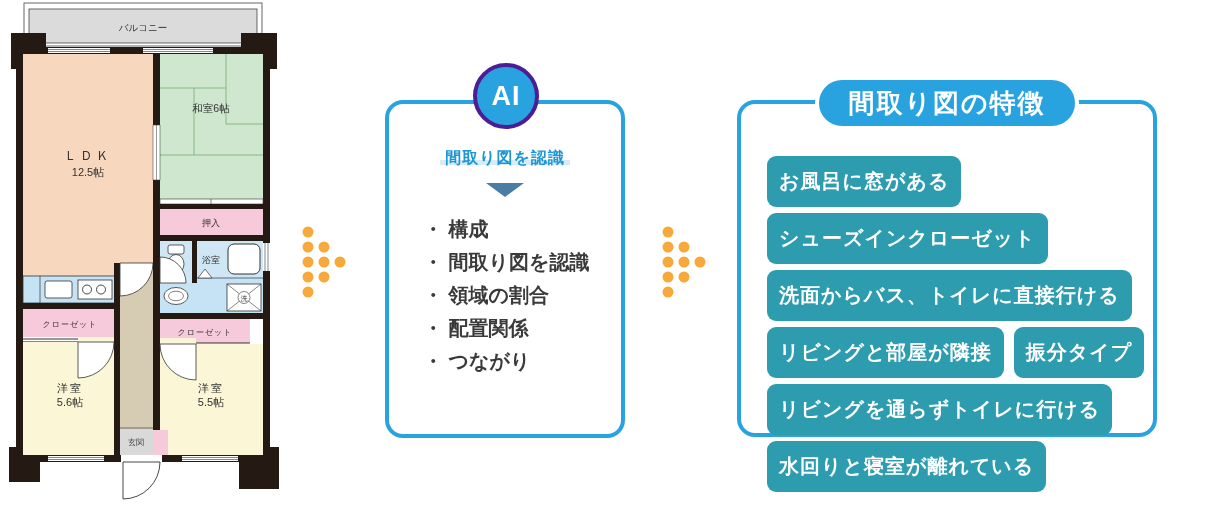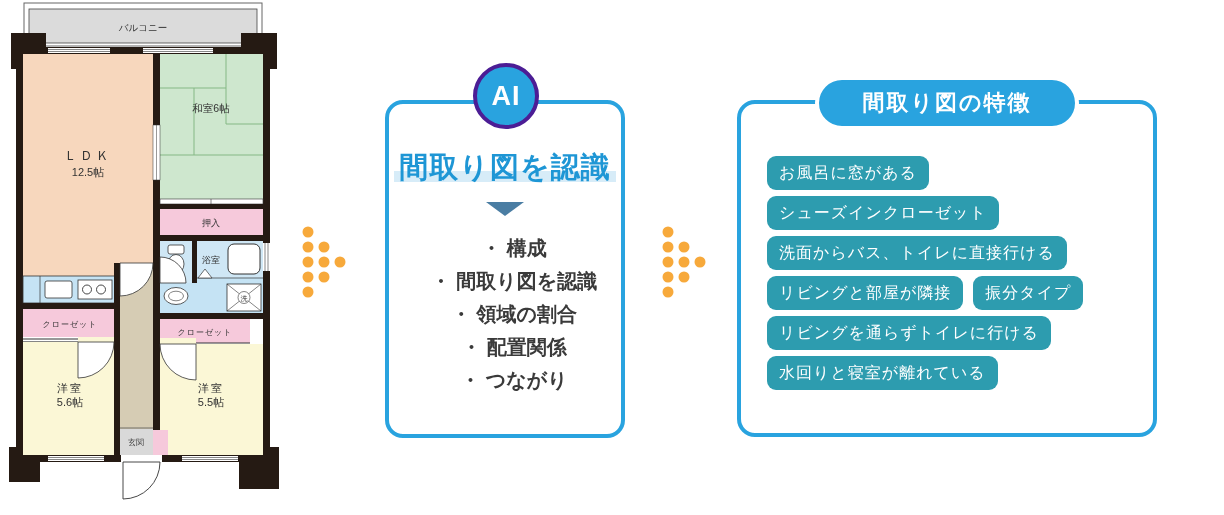--- a/index.html
+++ b/index.html
@@ -20,40 +20,40 @@
   .dots-arrow{position:absolute;width:44px;height:72px;}
   .dots-arrow.a1{left:302px;top:226px;}
   .dots-arrow.a2{left:662px;top:226px;}
 
   
   .ai-box{position:absolute;left:385px;top:100px;width:240px;height:338px;
     background:#fff;border:4px solid var(--accent);border-radius:18px;}
   .ai-badge{position:absolute;left:473px;top:63px;width:66px;height:66px;border-radius:50%;
     background:var(--accent);border:4px solid #4c1d95;color:#fff;font-weight:bold;font-size:27px;
     display:flex;align-items:center;justify-content:center;letter-spacing:1px;}
-  .ai-title{margin-top:44px;text-align:center;font-size:29px;font-weight:bold;
+  .ai-title{margin-top:44px;text-align:center;font-size:16px;font-weight:bold;
     color:var(--title-blue);letter-spacing:1px;}
   .ai-title span{background:linear-gradient(transparent 62%, #D7ECF8 62%, #D7ECF8 96%, transparent 96%);
     padding:0 5px;}
   .ai-triangle{width:0;height:0;margin:14px auto 0;border-left:19px solid transparent;
     border-right:19px solid transparent;border-top:14px solid var(--tri);}
-  .ai-list{list-style:none;margin:16px 16px 0 34px;text-align:center;}
+  .ai-list{list-style:none;margin:16px 16px 0 34px;}
   .ai-list li{font-size:20px;font-weight:bold;color:var(--ink);line-height:33px;}
 
   
   .feat-box{position:absolute;left:737px;top:100px;width:420px;height:337px;
     background:#fff;border:4px solid var(--accent);border-radius:18px;}
   .feat-title{position:absolute;left:50%;transform:translateX(-50%);top:-28px;
     min-width:264px;height:54px;background:var(--accent);border-radius:28px;border:4px solid #fff;
-    color:#fff;font-size:22px;font-weight:bold;display:flex;align-items:center;
+    color:#fff;font-size:26px;font-weight:bold;display:flex;align-items:center;
     justify-content:center;letter-spacing:2px;padding:0 24px;white-space:nowrap;}
   .feature-list{position:absolute;left:26px;top:52px;display:flex;flex-direction:column;gap:6px;}
   .feature-row{display:flex;gap:10px;}
-  .pill{display:inline-flex;align-items:center;height:34px;background:var(--teal);
-    color:#fff;font-size:16px;font-weight:normal;border-radius:9px;padding:0 12px;
+  .pill{display:inline-flex;align-items:center;height:51px;background:var(--teal);
+    color:#fff;font-size:20px;font-weight:bold;border-radius:9px;padding:0 12px;
     letter-spacing:1px;white-space:nowrap;}
 </style>
 </head>
 <body>
 
 <div class="stage">
 
   <div class="plan">
     <svg viewBox="0 0 272 505">
 

